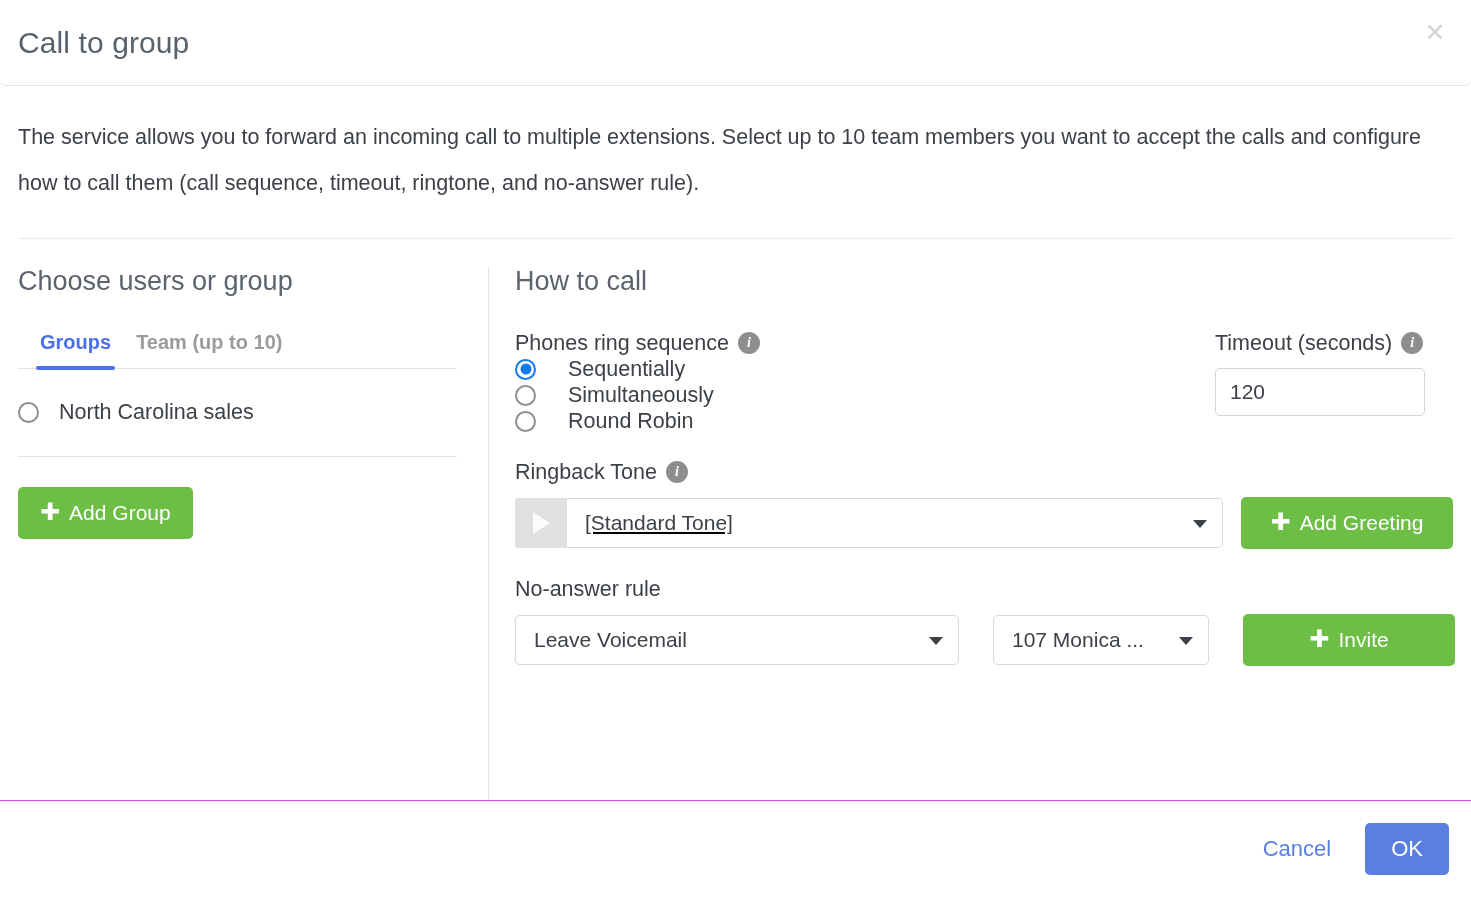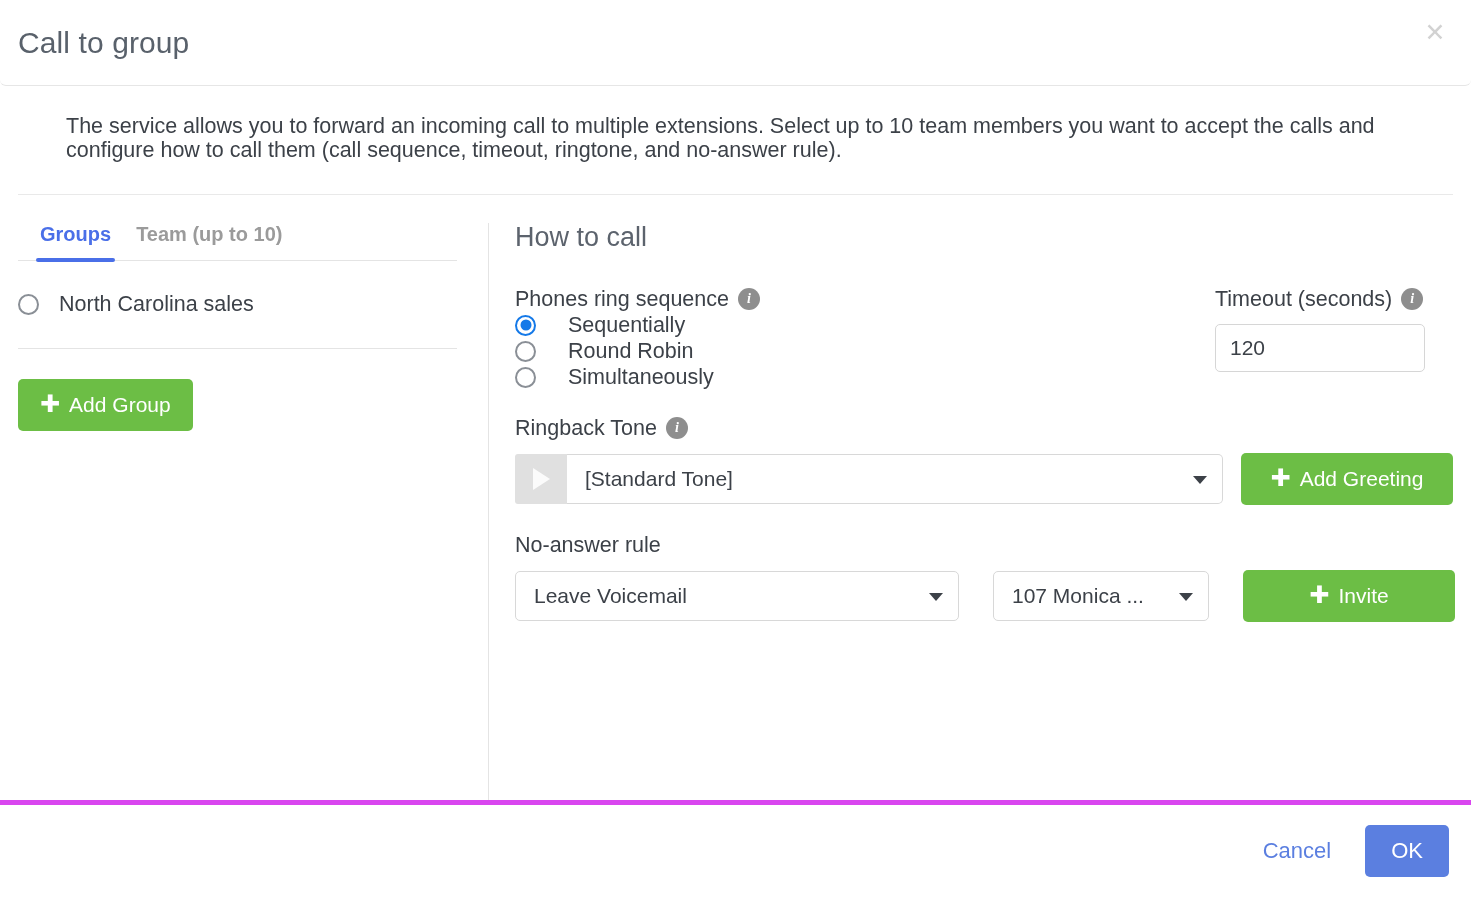--- a/index.html
+++ b/index.html
@@ -48,24 +48,23 @@
     font-family: "DejaVu Sans", sans-serif;
   }
 
   
   .desc-wrap {
     flex: 0 0 auto;
     padding: 28px 18px 0 18px;
   }
   .desc-text {
     font-size: 21.5px;
-    line-height: 24px;
+    line-height: 46px;
     color: #3c4148;
     max-width: 1435px;
-    margin-left: 48px;
   }
   .desc-rule {
     margin: 32px 18px 0 18px;
     height: 1px;
     background: #e9e9e9;
   }
 
   
   .body-cols {
     flex: 1 1 auto;
@@ -246,20 +245,21 @@
     display: flex;
     align-items: center;
     margin-top: 12px;
     gap: 18px;
   }
   .player-group {
     display: flex;
     align-items: stretch;
     flex: 1 1 auto;
     max-width: 708px;
+    text-decoration: underline;
   }
   .play-btn {
     width: 52px;
     flex: 0 0 52px;
     background: #e0e0e0;
     border: none;
     border-radius: 3px 0 0 3px;
     display: flex;
     align-items: center;
     justify-content: center;
@@ -306,21 +306,21 @@
     gap: 34px;
   }
   #noanswer-action-select { width: 444px; flex: 0 0 444px; }
   #noanswer-target-select { width: 216px; flex: 0 0 216px; }
   #add-greeting-btn { flex: 0 0 auto; width: 212px; height: 52px; }
   #invite-btn { flex: 0 0 auto; width: 212px; height: 52px; }
 
   
   .dlg-footer {
     flex: 0 0 auto;
-    border-top: 5px solid #d946ef;
+    border-top: 1px solid #d946ef;
     height: 97px;
     display: flex;
     align-items: center;
     justify-content: flex-end;
     gap: 30px;
     padding: 0 22px;
   }
   .btn-link {
     background: none;
     border: none;
@@ -353,20 +353,21 @@
   </div>
 
   <div class="desc-wrap">
     <div class="desc-text">The service allows you to forward an incoming call to multiple extensions. Select up to 10 team members you want to accept the calls and configure how to call them (call sequence, timeout, ringtone, and no-answer rule).</div>
   </div>
   <div class="desc-rule"></div>
 
   <div class="body-cols">
 
     <div class="col-left">
+      <div class="col-title">Choose users or group</div>
 
       <div class="tabs">
         <div class="tab active">
           <span>Groups</span>
         </div>
         <div class="tab">
           <span>Team (up to 10)</span>
         </div>
       </div>
 
@@ -391,25 +392,25 @@
           <div class="field-label">
             <span>Phones ring sequence</span>
             <span class="info-icon">i</span>
           </div>
           <div class="radio-opt">
             <span class="radio checked"></span>
             <span class="opt-label">Sequentially</span>
           </div>
           <div class="radio-opt">
             <span class="radio"></span>
-            <span class="opt-label">Round Robin</span>
+            <span class="opt-label">Simultaneously</span>
           </div>
           <div class="radio-opt">
             <span class="radio"></span>
-            <span class="opt-label">Simultaneously</span>
+            <span class="opt-label">Round Robin</span>
           </div>
         </div>
 
         <div class="timeout-block">
           <div class="field-label">
             <span>Timeout (seconds)</span>
             <span class="info-icon">i</span>
           </div>
           <input class="text-input" type="text" id="timeout-input" value="120" style="">
         </div>

